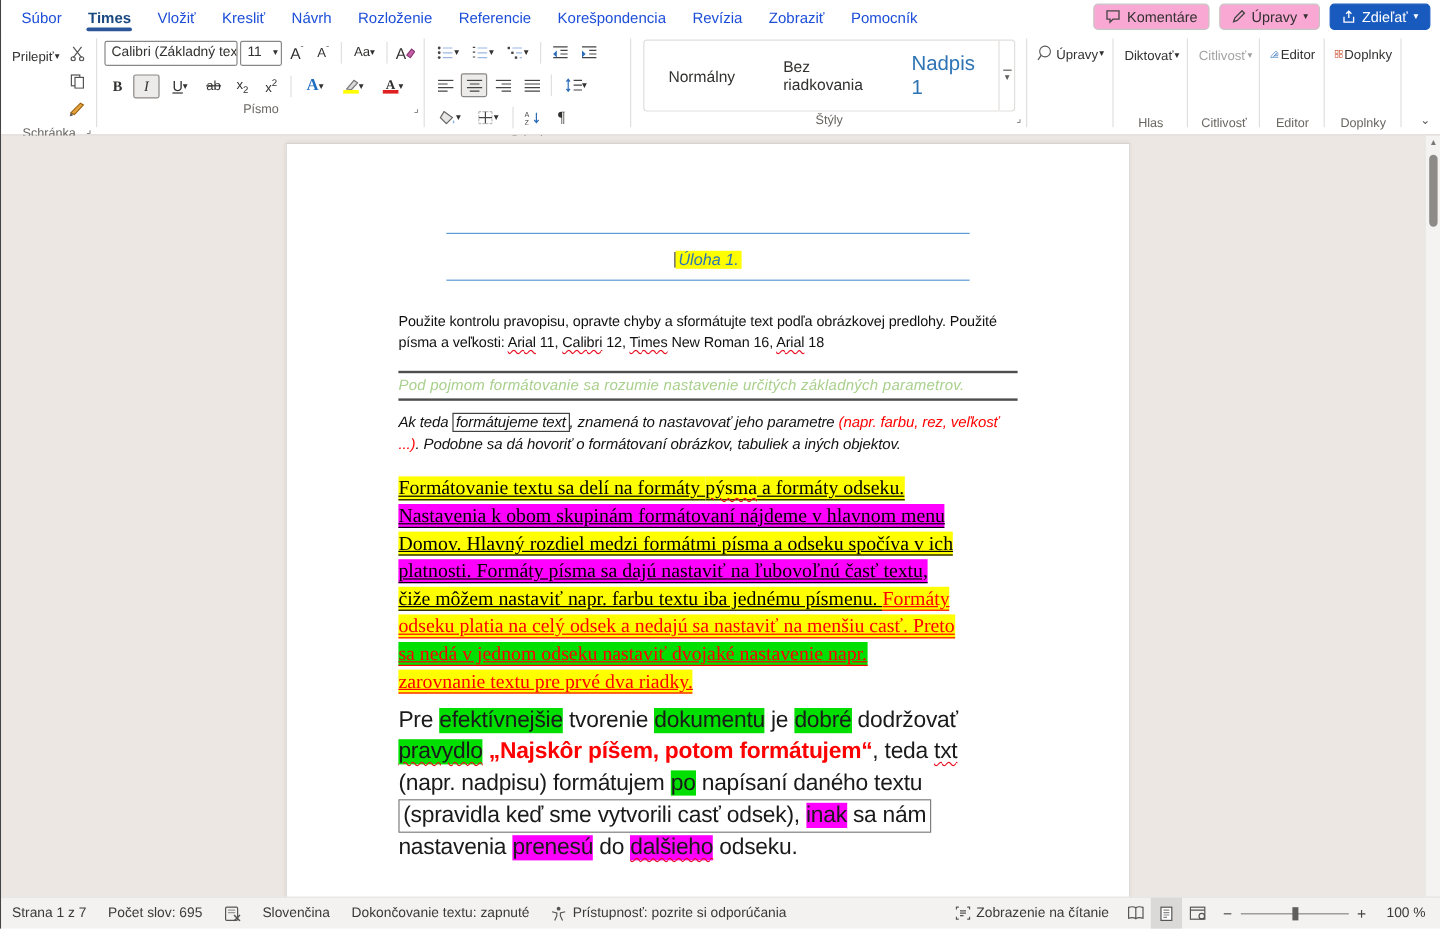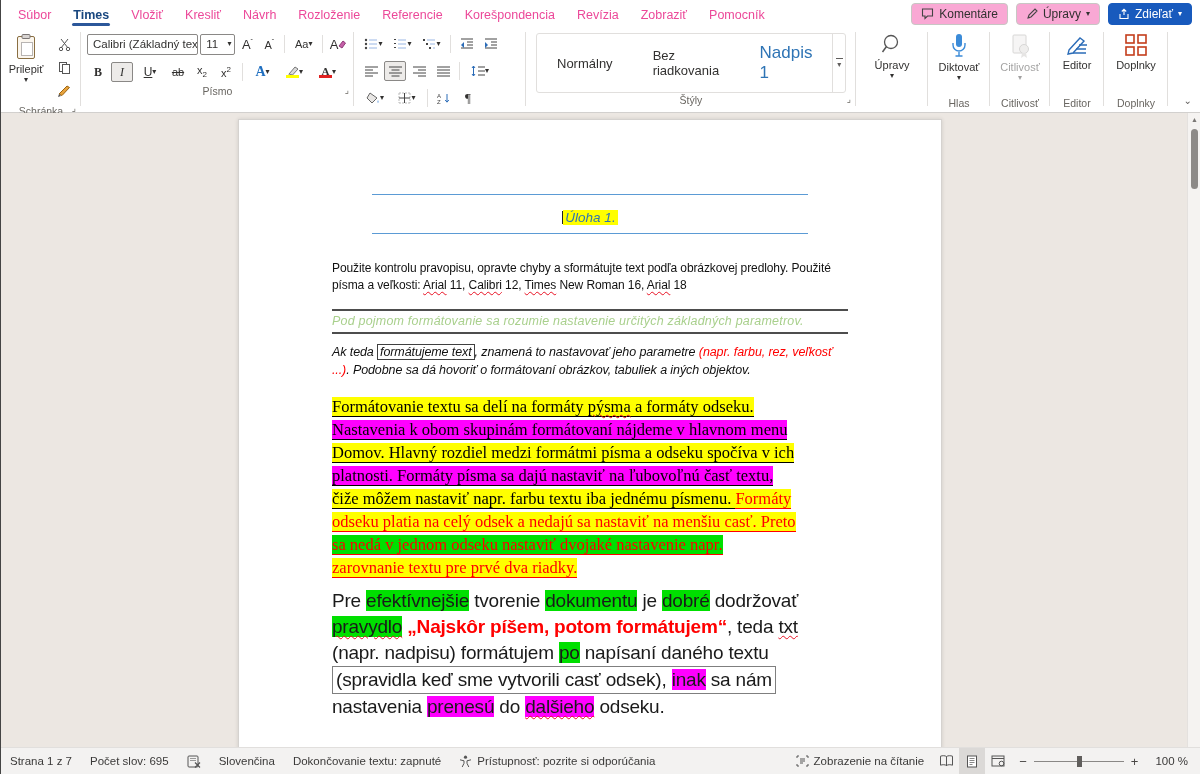--- a/index.html
+++ b/index.html
@@ -3,36 +3,36 @@
 <meta charset="utf-8">
 <style>
   * { margin:0; padding:0; box-sizing:border-box; }
   html,body { width:1200px; height:774px; overflow:hidden; background:#fff;
     font-family:"Liberation Sans", sans-serif; }
   .app { position:relative; width:1200px; height:774px; border-left:1px solid #444; }
 
   
   .tabbar { height:28px; background:#fff; display:flex; align-items:center; justify-content:space-between; }
   .tabs { display:flex; align-items:center; height:100%; padding-left:6px; }
-  .tab { font-size:12.5px; color:#ec4899; padding:6px 11px 5px; cursor:default; position:relative; }
+  .tab { font-size:12.5px; color:#1d4ed8; padding:6px 11px 5px; cursor:default; position:relative; }
   .tab.active { color:#19477F; font-weight:bold; }
   .tab.active::after { content:""; position:absolute; left:10px; right:10px; bottom:1px; height:3px; background:#2B579A; border-radius:2px; }
   .tab-actions { display:flex; align-items:center; gap:8px; padding-right:8px; }
   .pill { display:flex; align-items:center; gap:5px; border:1px solid #C8C6C4; background:#f9a8d4; border-radius:4px; height:22px; padding:0 9px; font-size:12px; color:#323130; font-family:inherit; }
   .pill.share { background:#185ABD; border-color:#185ABD; color:#fff; }
   .chev { font-size:8px; color:inherit; line-height:1; }
 
   
   .ribbon { height:85px; background:#fff; border-bottom:1px solid #D2D0CE; display:flex; position:relative; }
   .rgroup { position:relative; display:flex; flex-direction:column; padding:2px 2px 0; }
   .rgroup::after { content:""; position:absolute; right:0; top:4px; bottom:6px; width:1px; background:#E1DFDD; }
   .rgroup-content { flex:1; display:flex; align-items:flex-start; }
   .rgroup-label { height:16px; text-align:center; font-size:10.5px; color:#696661; position:relative; line-height:14px; }
   .launcher { position:absolute; right:3px; bottom:3px; font-size:9px; color:#696661; cursor:pointer; }
-  .bigbtn { display:flex; flex-direction:column; align-items:center; justify-content:flex-start; padding:3px 6px 1px; font-size:11px; color:#323130; cursor:pointer; gap:1px; min-width:46px; }
+  .bigbtn { display:flex; flex-direction:row; align-items:center; justify-content:flex-start; padding:3px 6px 1px; font-size:11px; color:#323130; cursor:pointer; gap:1px; min-width:46px; }
   .bigbtn .bb-label { margin-top:1px; white-space:nowrap; }
   .smallcol { display:flex; flex-direction:column; gap:3px; padding:4px 4px; }
   .sbtn { width:22px; height:20px; display:flex; align-items:center; justify-content:center; background:none; border:none; cursor:pointer; font-size:12px; color:#323130; border-radius:2px; }
   .sbtn.active { background:#EDEBE9; border:1px solid #8A8886; }
   .frow { display:flex; align-items:center; height:24px; gap:2px; }
   .combo { display:flex; align-items:center; justify-content:space-between; border:1px solid #8A8886; border-radius:2px; height:21px; font-size:11.5px; color:#323130; padding:0 3px 0 5px; background:#fff; white-space:nowrap; overflow:hidden; }
   .vsep { width:1px; height:18px; background:#E1DFDD; margin:0 3px; }
   .glyph { font-size:13px; color:#323130; }
   .colorbar { display:inline-block; width:13px; height:3.5px; margin-top:-1px; }
   .stylebox { border:1px solid #E1DFDD; border-radius:3px; height:60px; margin-top:3px; display:flex; align-items:stretch; }
@@ -60,21 +60,21 @@
   .block { margin-top:16px; font-family:"Liberation Serif", serif; font-size:16.5px; color:#000; }
   .block .dline { line-height:23px; }
   .final { margin-top:9px; font-size:19px; color:#1a1a1a; letter-spacing:-.2px; }
   .final .dline { line-height:26px; }
   .run { }
   .hl-y { background:#FFFF00; }
   .hl-m { background:#FF00FF; }
   .hl-g { background:#00DF00; }
   .red { color:#FF0000; }
   .b { font-weight:bold; }
-  .u { border-bottom:1.5px solid currentColor; }
+  .u { border-bottom:1.5px solid currentColor;text-decoration:underline; }
   .sq { text-decoration:underline; text-decoration-style:wavy; text-decoration-color:#E81123; text-decoration-thickness:1px; text-underline-offset:2px; }
   .boxed { border:1px solid #404040; padding:0 2px; }
   .boxline { display:table; border:1px solid #7F7F7F; padding:0 3px; }
 
   
   .scrollbar { position:absolute; right:0; top:0; width:13px; height:100%; background:#F5F3F1; border-left:1px solid #E4E1DE; }
   .scroll-up { position:absolute; top:3px; left:3px; font-size:7px; color:#7A7774; }
   .thumb { position:absolute; top:16px; left:3px; width:7px; height:60px; background:#8D8A87; border-radius:4px; }
 
   

